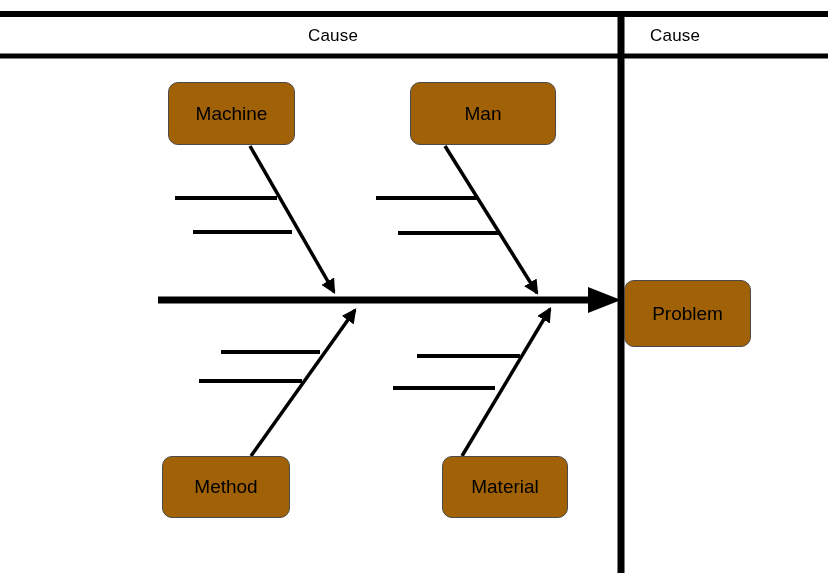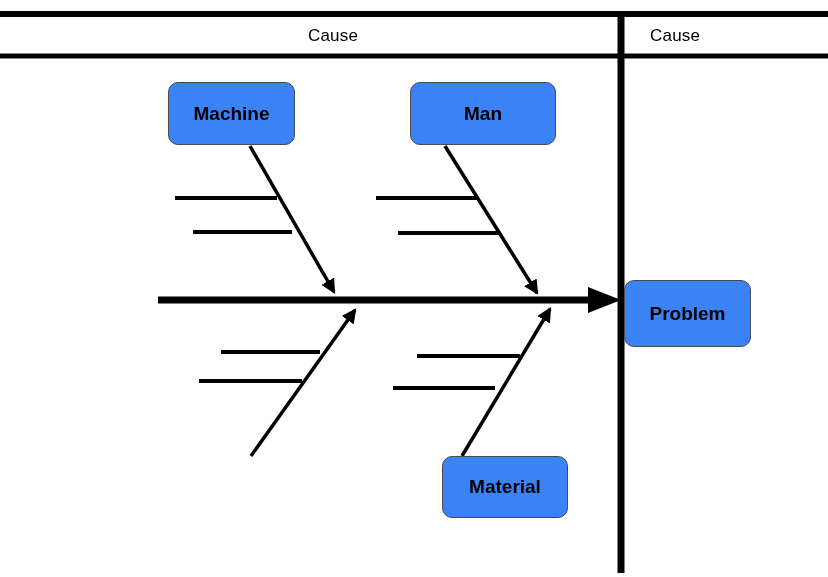--- a/index.html
+++ b/index.html
@@ -36,29 +36,28 @@
     justify-content: center;
   }
   .hdr-effect {
     left: 650px;
     width: 170px;
     justify-content: flex-start;
   }
   .node {
     position: absolute;
     box-sizing: border-box;
-    background: #3b82f6;
+    background: #a16207;
     border: 1.6px solid #4a4a4a;
     border-radius: 10px;
     display: flex;
     align-items: center;
     justify-content: center;
     font-size: 19px;
     color: #000000;
-    font-weight: bold;
   }
   .node-machine  { left: 168px; top: 82px;  width: 127px; height: 63px; }
   .node-man      { left: 410px; top: 82px;  width: 146px; height: 63px; }
   .node-method   { left: 162px; top: 456px; width: 128px; height: 62px; }
   .node-material { left: 442px; top: 456px; width: 126px; height: 62px; }
   .node-problem  { left: 624px; top: 280px; width: 127px; height: 67px; }
 </style>
 </head>
 <body>
 
@@ -112,17 +111,18 @@
       <line x1="417" y1="356" x2="520" y2="356"></line>
       <line x1="393" y1="388" x2="495" y2="388"></line>
     </g>
   </svg>
 
   <div class="hdr hdr-cause">Cause</div>
   <div class="hdr hdr-effect">Cause</div>
 
   <div class="node node-machine">Machine</div>
   <div class="node node-man">Man</div>
+  <div class="node node-method">Method</div>
   <div class="node node-material">Material</div>
 
   <div class="node node-problem">Problem</div>
 
 </div>
 
 </body></html>

